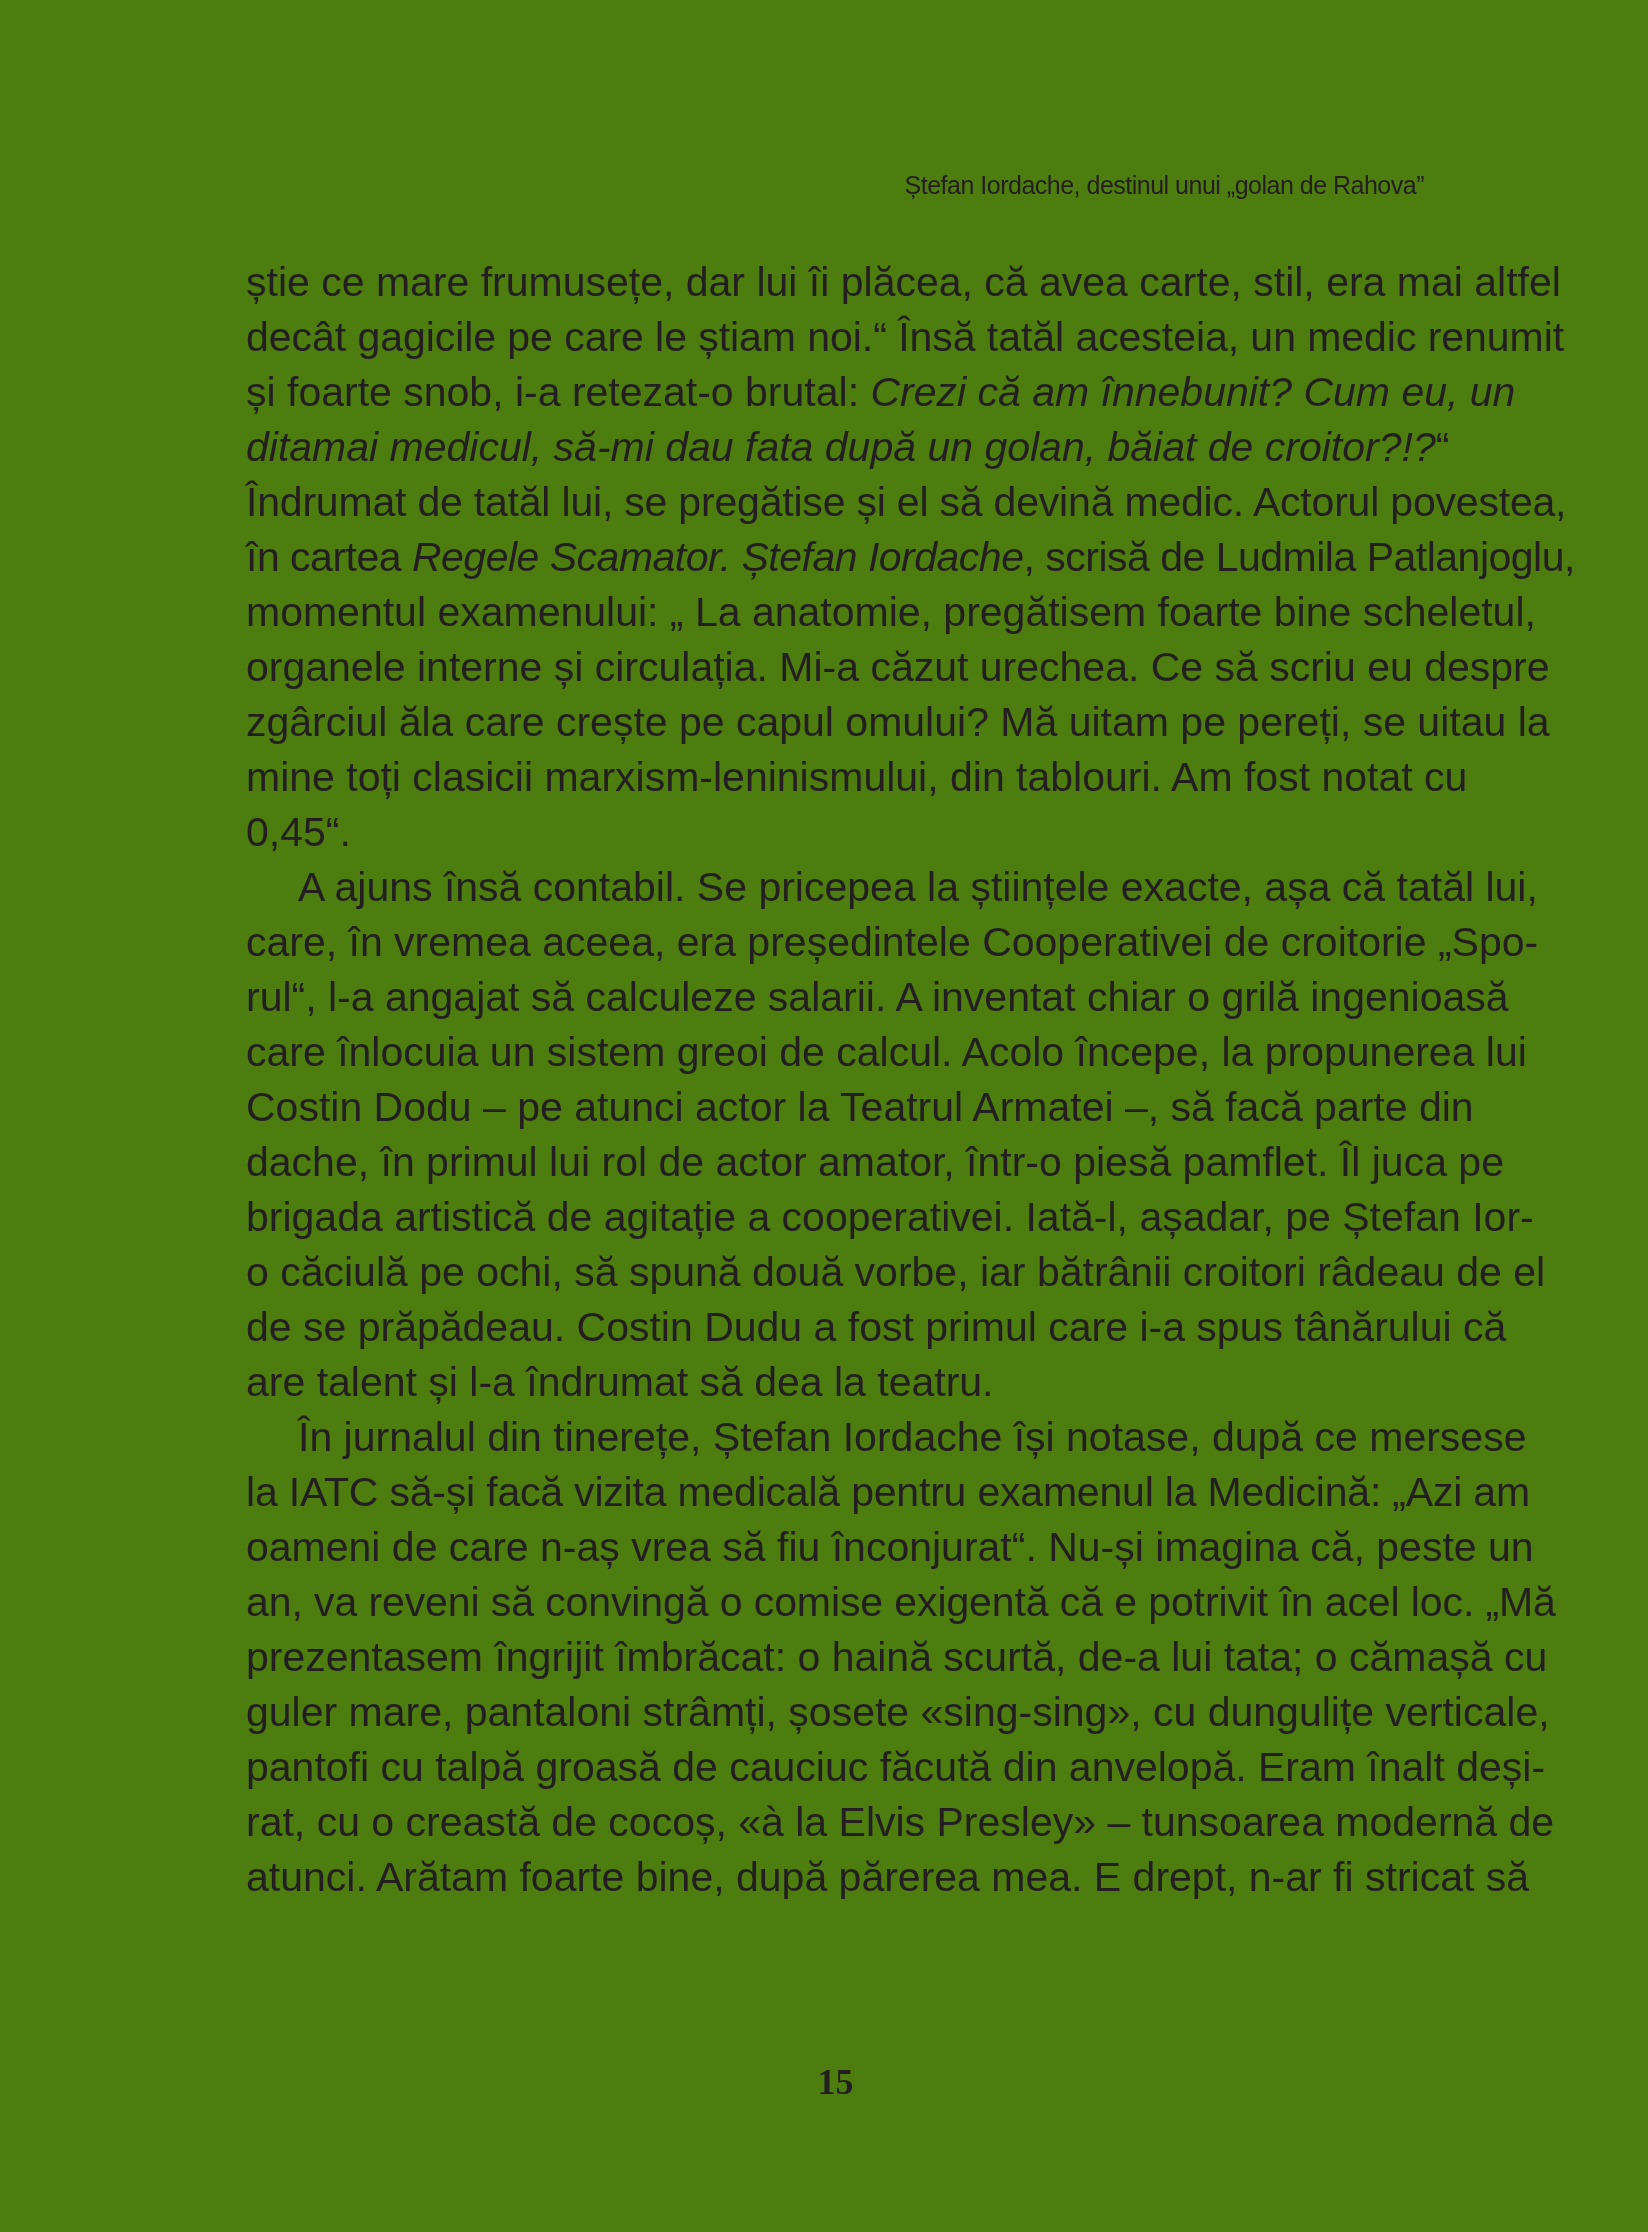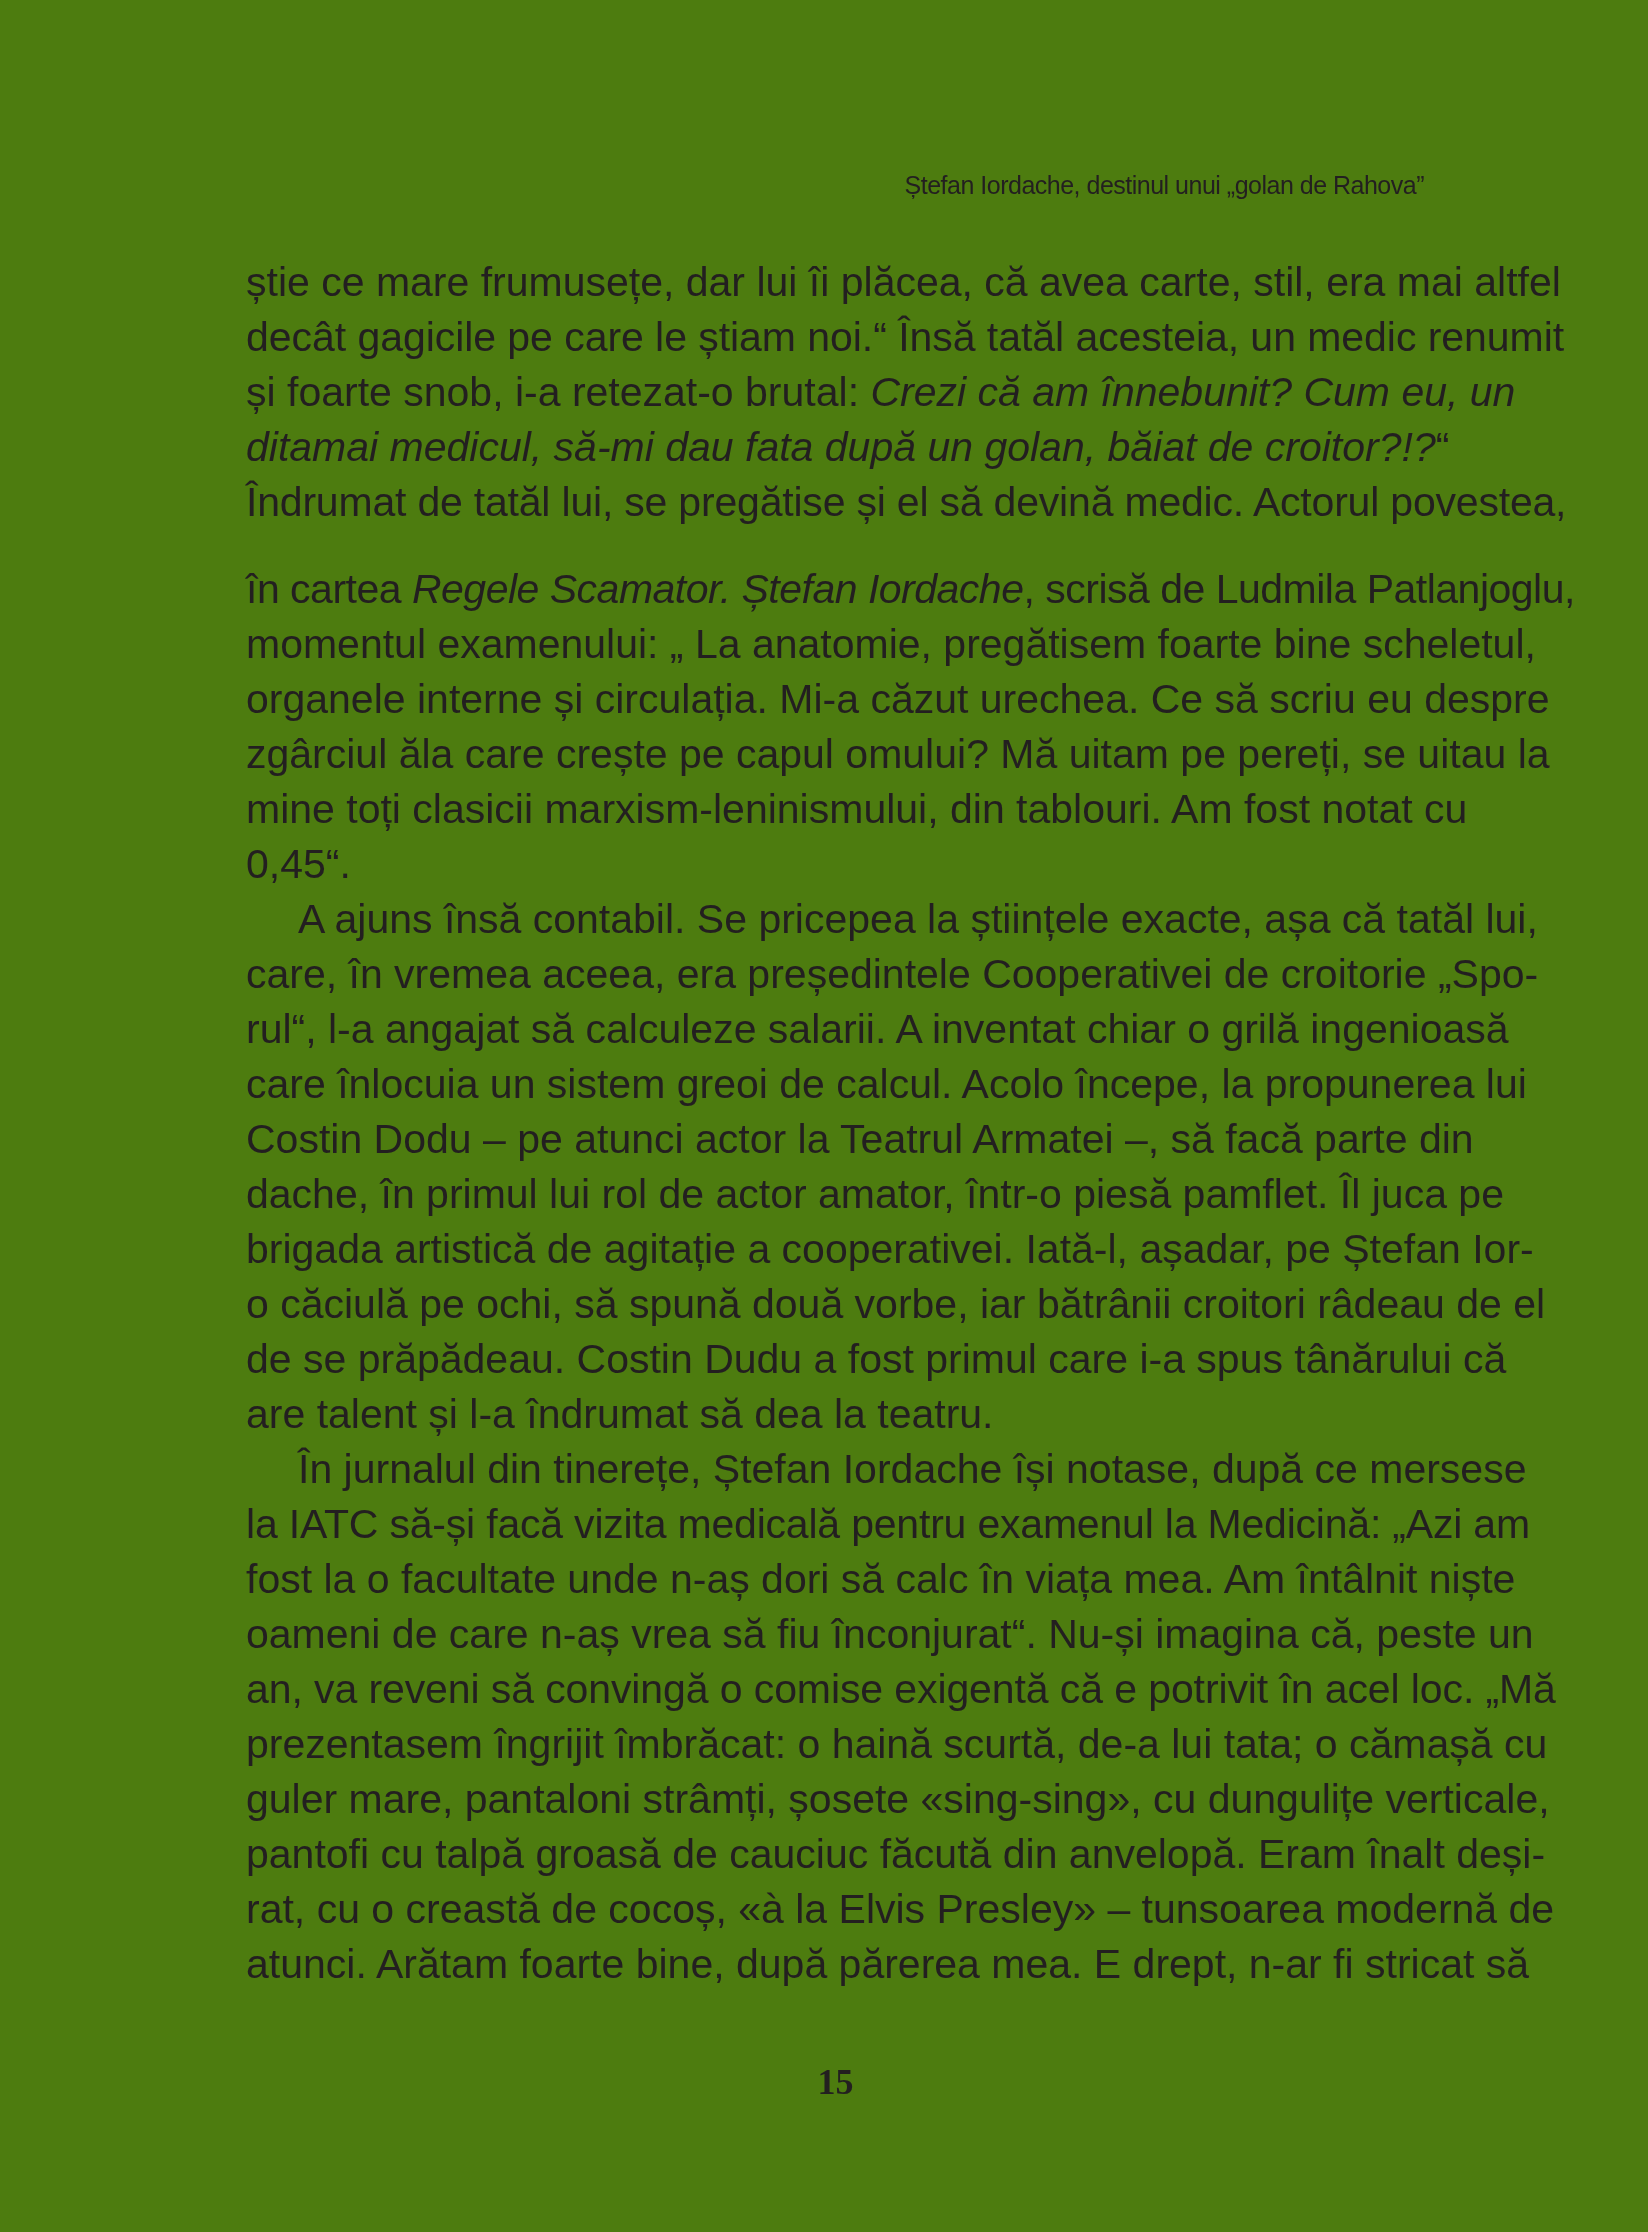--- a/index.html
+++ b/index.html
@@ -35,39 +35,38 @@
 
 <div class="page">
   <div class="running-header">Ștefan Iordache, destinul unui „golan de Rahova”</div>
 
   <div class="body-text" id="body-text">
       <div class="line"><span>știe ce mare frumusețe, dar lui îi plăcea, că avea carte, stil, era mai altfel</span></div>
       <div class="line" style="letter-spacing: -0.05px;"><span>decât gagicile pe care le știam noi.“ Însă tatăl acesteia, un medic renumit</span></div>
       <div class="line"><span>și foarte snob, i-a retezat-o brutal: </span><span class="seg-i">Crezi că am înnebunit? Cum eu, un</span></div>
       <div class="line"><span class="seg-i">ditamai medicul, să-mi dau fata după un golan, băiat de croitor?!?</span><span>“</span></div>
       <div class="line" style="letter-spacing: -0.2px;"><span>Îndrumat de tatăl lui, se pregătise și el să devină medic. Actorul povestea,</span></div>
-      <div class="line" style="letter-spacing: -0.5px; margin-top: 32px;"><span>în cartea </span><span class="seg-i">Regele Scamator. Ștefan Iordache</span><span>, scrisă de Ludmila Patlanjoglu,</span></div>
+      <div class="line" style="letter-spacing: -0.5px;"><span>în cartea </span><span class="seg-i">Regele Scamator. Ștefan Iordache</span><span>, scrisă de Ludmila Patlanjoglu,</span></div>
       <div class="line"><span>momentul examenului: „ La anatomie, pregătisem foarte bine scheletul,</span></div>
       <div class="line"><span>organele interne și circulația. Mi-a căzut urechea. Ce să scriu eu despre</span></div>
       <div class="line"><span>zgârciul ăla care crește pe capul omului? Mă uitam pe pereți, se uitau la</span></div>
       <div class="line"><span>mine toți clasicii marxism-leninismului, din tablouri. Am fost notat cu</span></div>
       <div class="line last"><span>0,45“.</span></div>
       <div class="line indent"><span>A ajuns însă contabil. Se pricepea la științele exacte, așa că tatăl lui,</span></div>
       <div class="line"><span>care, în vremea aceea, era președintele Cooperativei de croitorie „Spo-</span></div>
       <div class="line"><span>rul“, l-a angajat să calculeze salarii. A inventat chiar o grilă ingenioasă</span></div>
       <div class="line"><span>care înlocuia un sistem greoi de calcul. Acolo începe, la propunerea lui</span></div>
       <div class="line"><span>Costin Dodu – pe atunci actor la Teatrul Armatei –, să facă parte din</span></div>
       <div class="line"><span>dache, în primul lui rol de actor amator, într-o piesă pamflet. Îl juca pe</span></div>
       <div class="line"><span>brigada artistică de agitație a cooperativei. Iată-l, așadar, pe Ștefan Ior-</span></div>
       <div class="line"><span>o căciulă pe ochi, să spună două vorbe, iar bătrânii croitori râdeau de el</span></div>
       <div class="line"><span>de se prăpădeau. Costin Dudu a fost primul care i-a spus tânărului că</span></div>
       <div class="line last"><span>are talent și l-a îndrumat să dea la teatru.</span></div>
       <div class="line indent"><span>În jurnalul din tinerețe, Ștefan Iordache își notase, după ce mersese</span></div>
       <div class="line" style="letter-spacing: -0.2px;"><span>la IATC să-și facă vizita medicală pentru examenul la Medicină: „Azi am</span></div>
-      <div class="line"><span>fost la o facultate unde n-aș dori să calc în viața mea. Am întâlnit niște</span></div>
       <div class="line"><span>oameni de care n-aș vrea să fiu înconjurat“. Nu-și imagina că, peste un</span></div>
       <div class="line" style="letter-spacing: -0.1px;"><span>an, va reveni să convingă o comise exigentă că e potrivit în acel loc. „Mă</span></div>
       <div class="line"><span>prezentasem îngrijit îmbrăcat: o haină scurtă, de-a lui tata; o cămașă cu</span></div>
       <div class="line"><span>guler mare, pantaloni strâmți, șosete «sing-sing», cu dungulițe verticale,</span></div>
       <div class="line"><span>pantofi cu talpă groasă de cauciuc făcută din anvelopă. Eram înalt deși-</span></div>
       <div class="line"><span>rat, cu o creastă de cocoș, «à la Elvis Presley» – tunsoarea modernă de</span></div>
       <div class="line"><span>atunci. Arătam foarte bine, după părerea mea. E drept, n-ar fi stricat să</span></div>
     </div>
 
   <div class="page-number">15</div>

